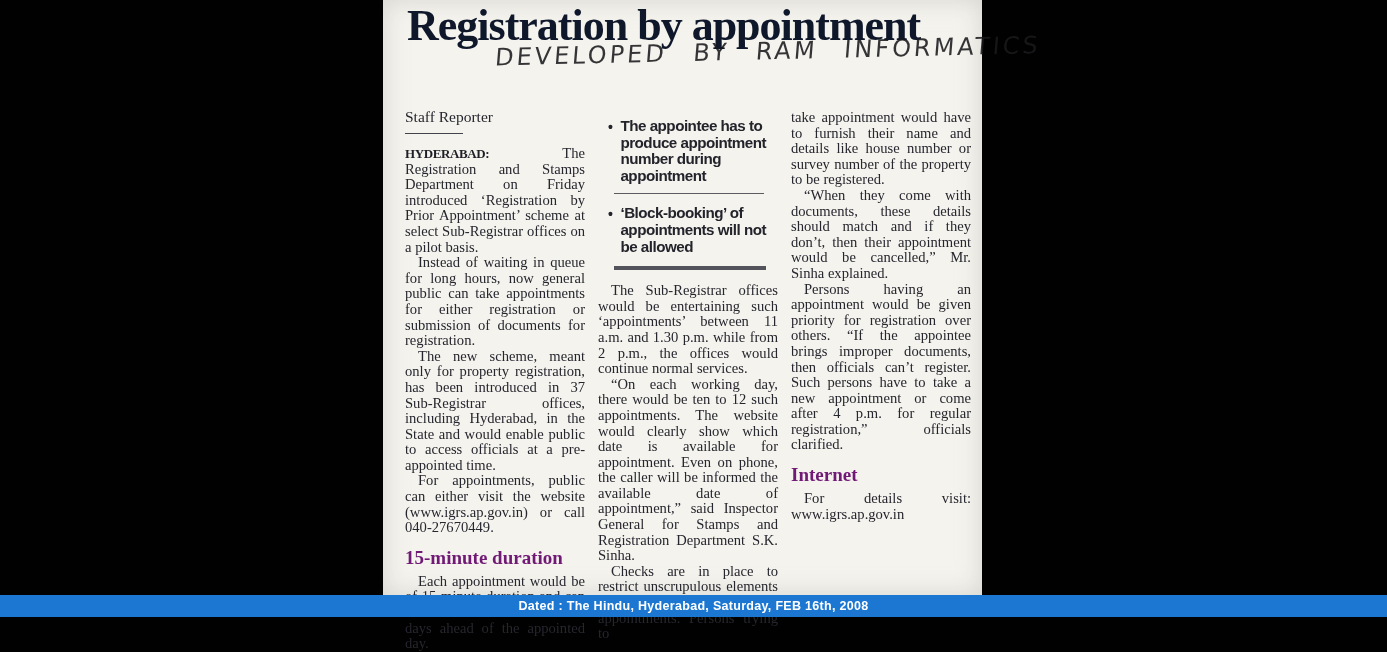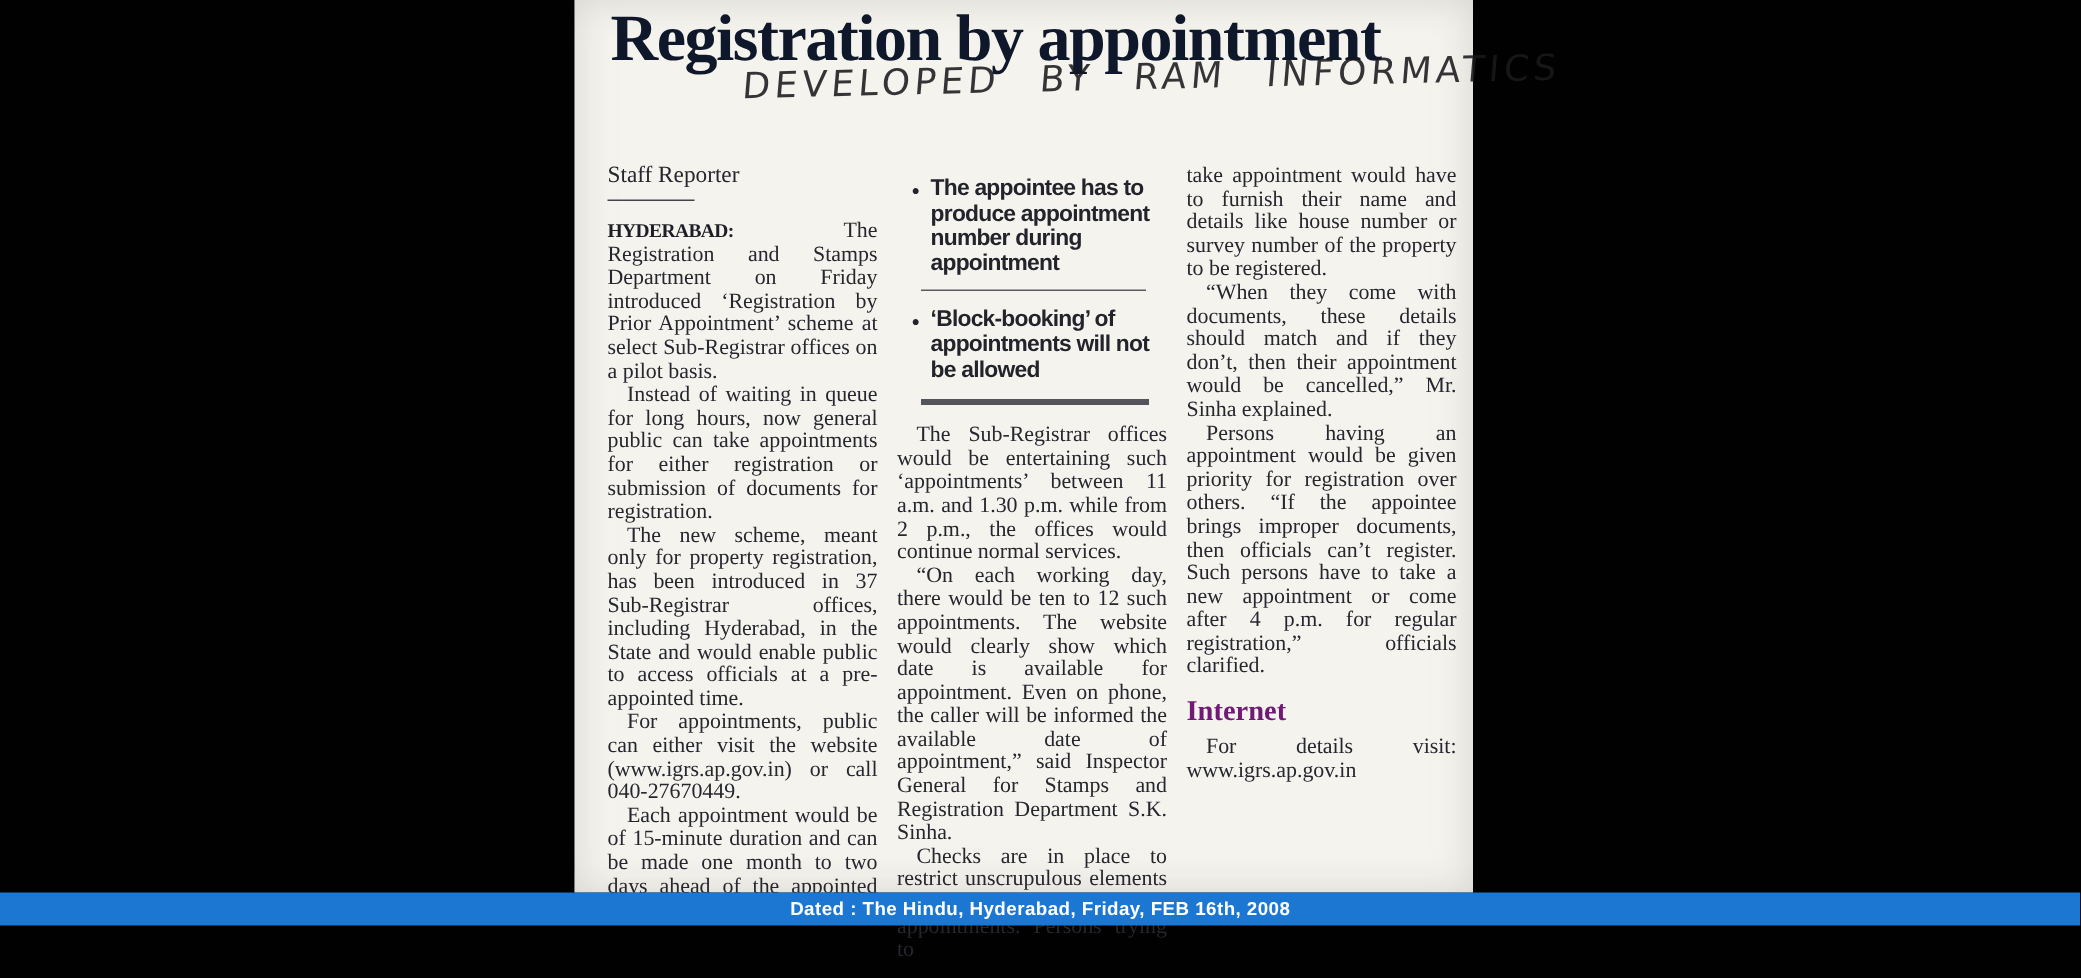--- a/index.html
+++ b/index.html
@@ -164,20 +164,21 @@
         <hr class="byline-rule">
 
         <p class="body"><span class="dateline">HYDERABAD:</span><span> The Registration and Stamps Department on Friday introduced ‘Registration by Prior Appointment’ scheme at select Sub-Registrar offices on a pilot basis.</span></p>
 
         <p class="body indent">Instead of waiting in queue for long hours, now general public can take appointments for either registration or submission of documents for registration.</p>
 
         <p class="body indent">The new scheme, meant only for property registration, has been introduced in 37 Sub-Registrar offices, including Hyderabad, in the State and would enable public to access officials at a pre-appointed time.</p>
 
         <p class="body indent">For appointments, public can either visit the website (www.igrs.ap.gov.in) or call 040-27670449.</p>
 
+        <h2 class="subhead">15-minute duration</h2>
 
         <p class="body indent">Each appointment would be of 15-minute duration and can be made one month to two days ahead of the appointed day.</p>
       </div>
 
       <div class="col">
 
         <div class="bullet-box">
           <div class="bullet-item">
             <span class="bullet-dot">•</span>
             <span>The appointee has to produce appointment number during appointment</span>
@@ -207,16 +208,16 @@
         <h2 class="subhead">Internet</h2>
 
 
         <p class="body indent">For details visit: www.igrs.ap.gov.in</p>
       </div>
 
     </div>
   </div>
 
   <div class="footer-bar" style="background: rgb(27, 119, 210); color: rgb(255, 255, 255);">
-    <span class="footer-text">Dated : The Hindu, Hyderabad, Friday, FEB 16th, 2008</span>
+    <span class="footer-text">Dated : The Hindu, Hyderabad, Saturday, FEB 16th, 2008</span>
   </div>
 
 </div>
 
 </body></html>

